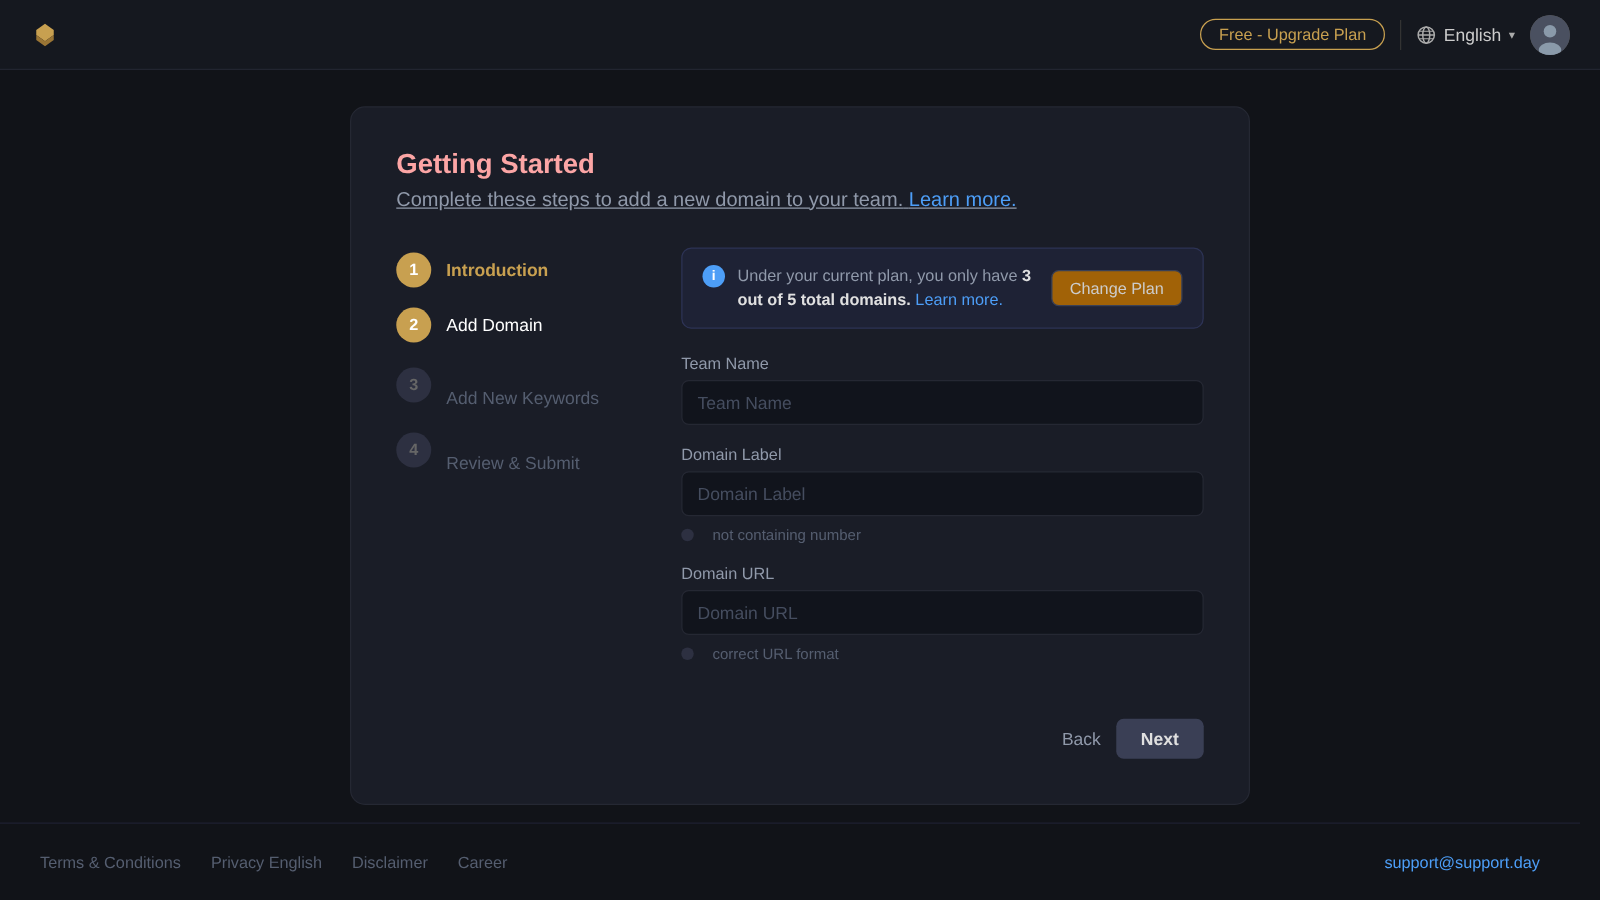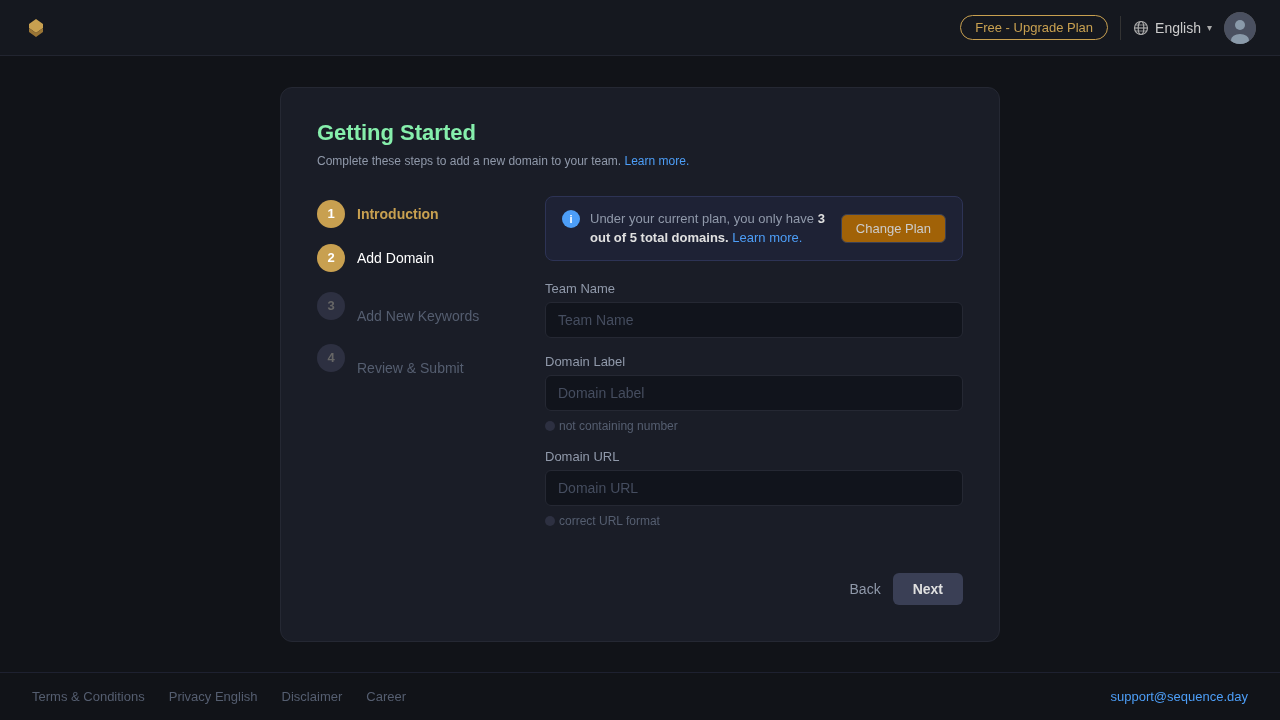--- a/index.html
+++ b/index.html
@@ -110,28 +110,29 @@
       background: #1a1d27;
       border: 1px solid #252833;
       border-radius: 12px;
       width: 720px;
       padding: 32px 36px 36px;
     }
 
     .card-title {
       font-size: 22px;
       font-weight: 600;
-      color: #86efac;
+      color: #fca5a5;
       margin-bottom: 8px;
     }
 
     .card-subtitle {
-      font-size: 12px;
+      font-size: 16px;
       color: #9099aa;
       margin-bottom: 28px;
+      text-decoration: underline;
     }
 
     .card-subtitle a {
       color: #4d9ef7;
       text-decoration: none;
     }
 
     .card-body {
       display: flex;
       gap: 28px;
@@ -292,21 +293,21 @@
     .validation-hints {
       margin-top: 8px;
       display: flex;
       flex-direction: column;
       gap: 6px;
     }
 
     .hint-row {
       display: flex;
       align-items: center;
-      gap: 4px;
+      gap: 15px;
       font-size: 12px;
       color: #555e70;
     }
 
     .hint-dot {
       width: 10px;
       height: 10px;
       border-radius: 50%;
       background: #2d3041;
       flex-shrink: 0;
@@ -337,22 +338,22 @@
       border-radius: 6px;
       padding: 8px 20px;
       font-size: 14px;
       cursor: pointer;
       font-weight: 700;
     }
 
     
     .page-footer {
       position: absolute;
-      bottom: 0; left: 0; right: 0;
-      height: 48px;
+      bottom: 0; left: 0; right: 16px;
+      height: 62px;
       display: flex;
       align-items: center;
       justify-content: space-between;
       padding: 0 32px;
       border-top: 1px solid #1e2130;
       background: #111318;
       gap: 46px;
     }
 
     .footer-links {
@@ -484,14 +485,14 @@
   </div>
 </main>
 
 <footer class="page-footer">
   <div class="footer-links">
     <a class="footer-link">Terms &amp; Conditions</a>
     <a class="footer-link">Privacy English</a>
     <a class="footer-link">Disclaimer</a>
     <a class="footer-link">Career</a>
   </div>
-  <a class="footer-support">support@sequence.day</a>
+  <a class="footer-support">support@support.day</a>
 </footer>
 
 </body></html>

